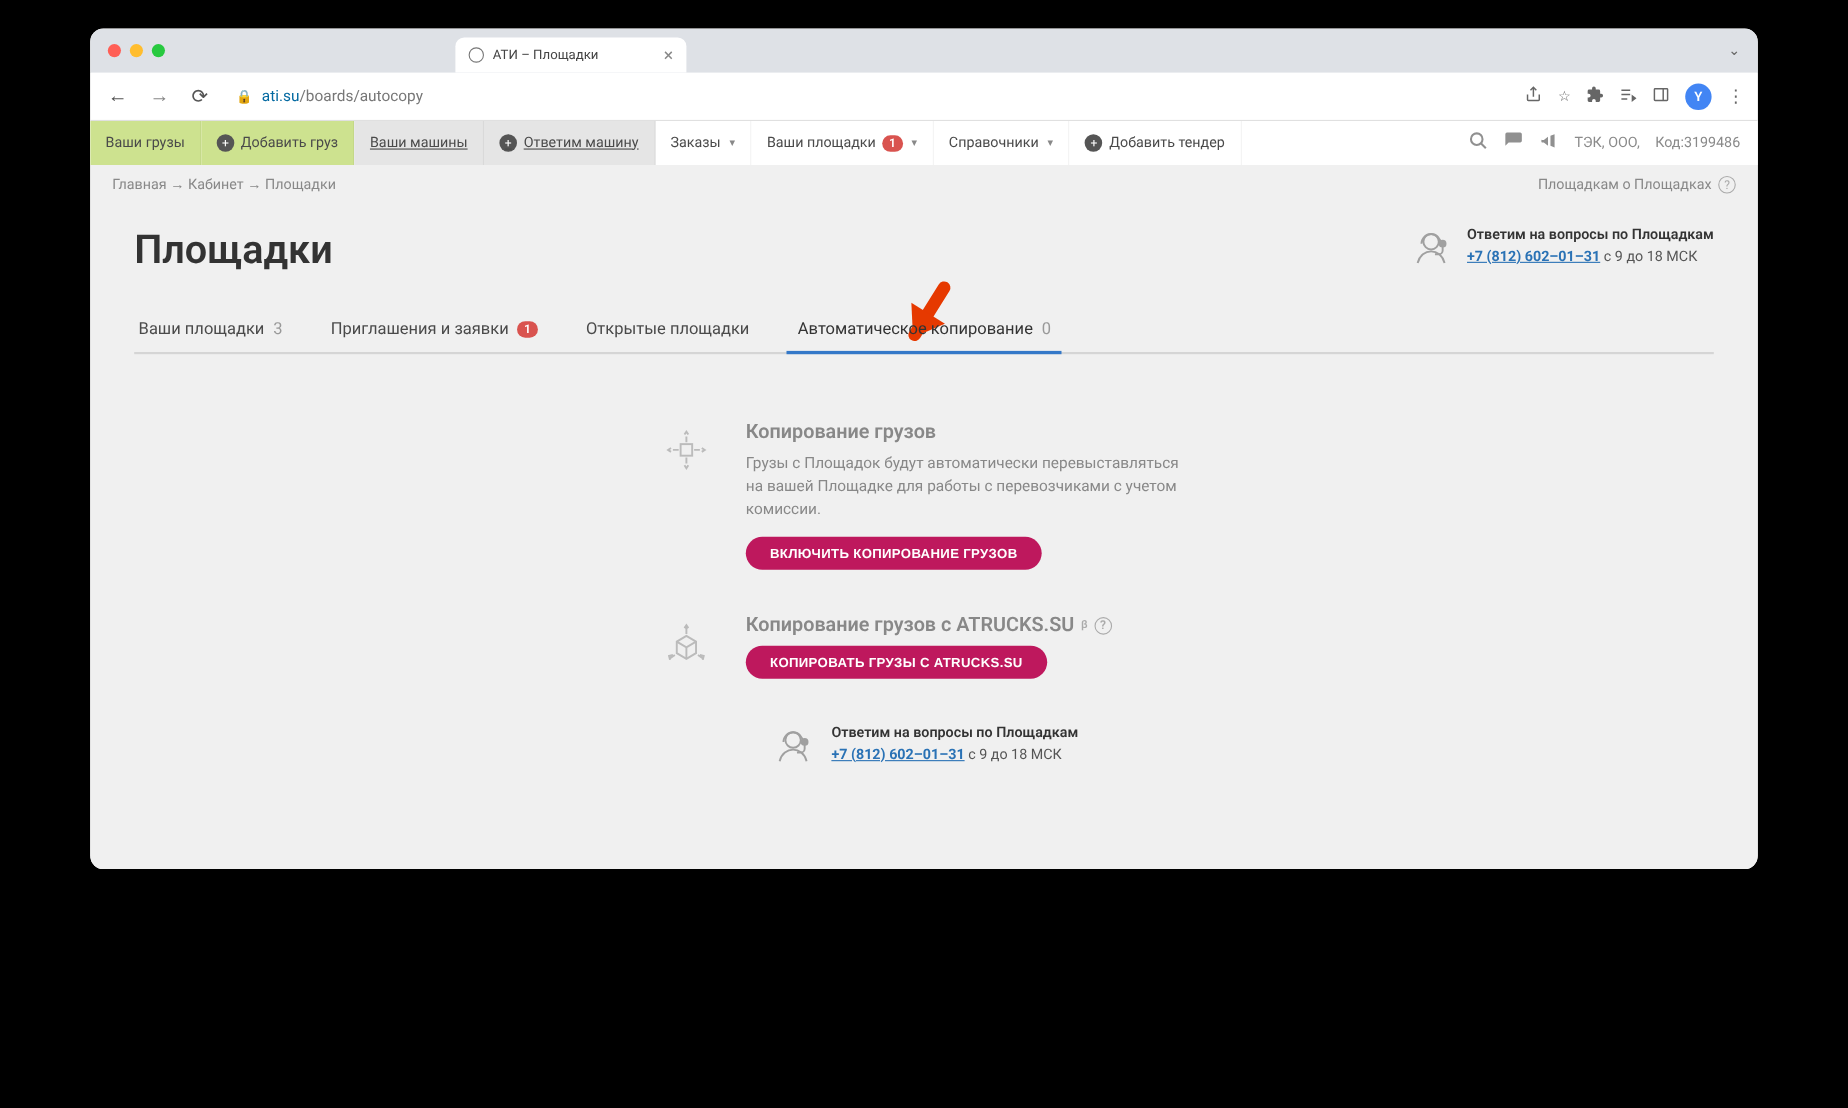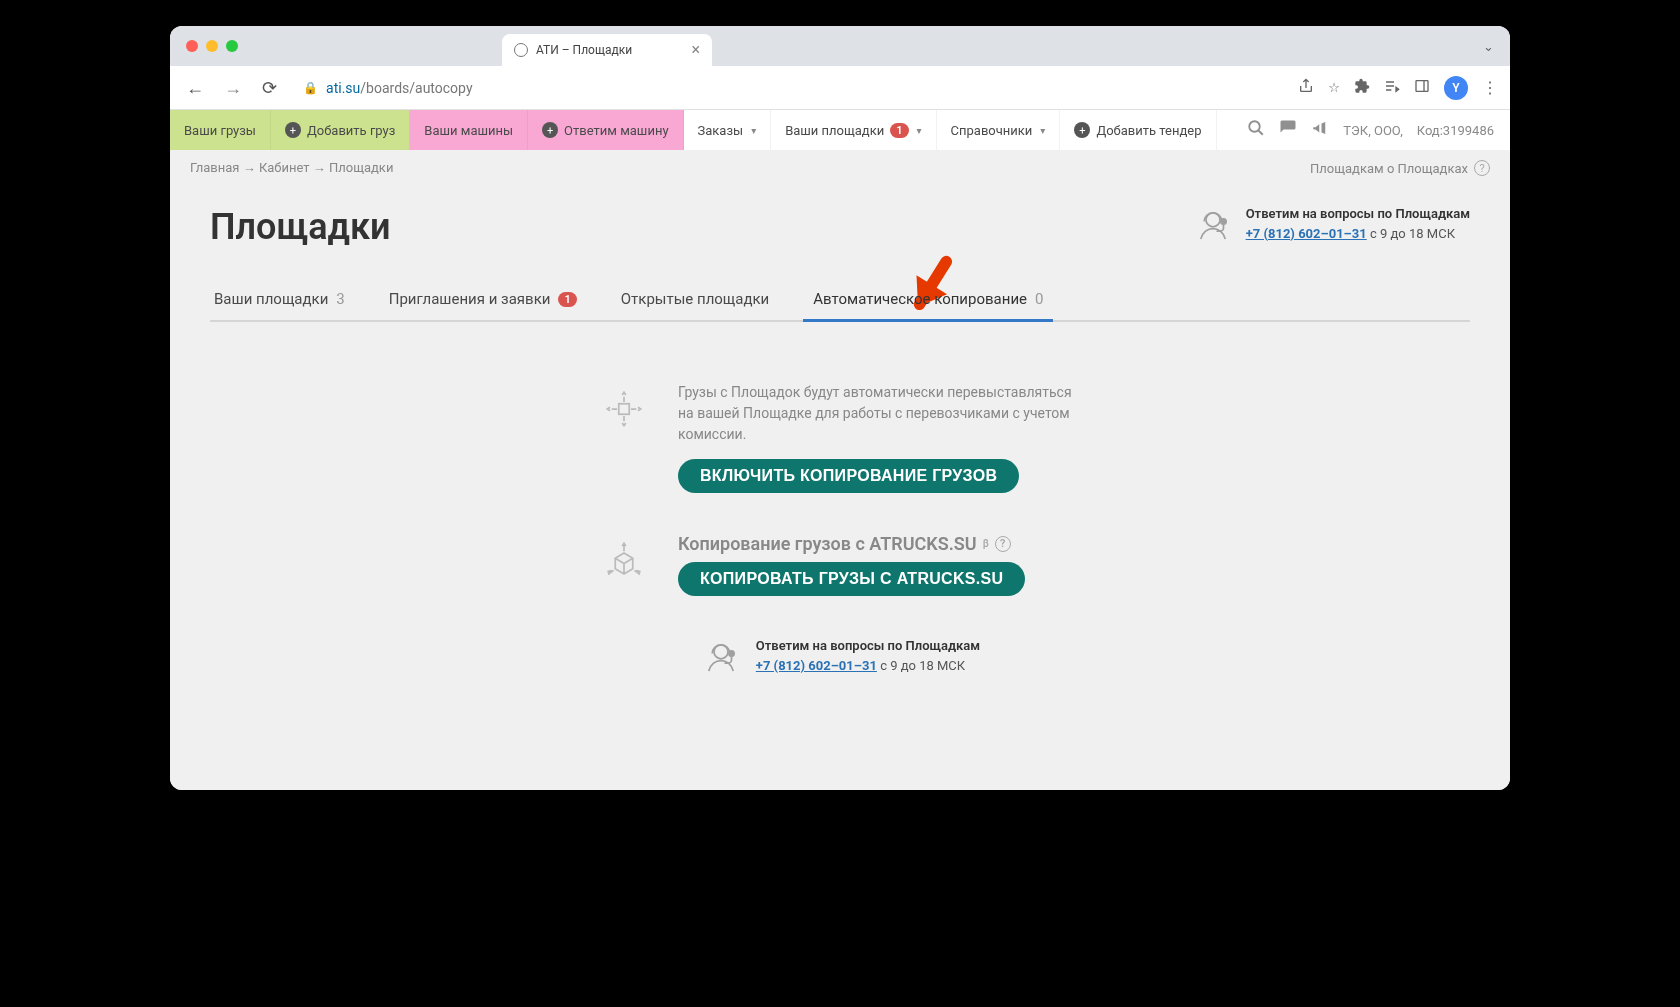--- a/index.html
+++ b/index.html
@@ -3,21 +3,21 @@
   <meta charset="utf-8">
   <style>
     * { box-sizing: border-box; margin: 0; padding: 0; }
     body {
       font-family: -apple-system, BlinkMacSystemFont, "Segoe UI", Roboto, Arial, sans-serif;
       background: #000;
       font-size: 13px;
       color: #333;
     }
     .screenshot-frame {
-      width: 1340px;
+      width: 1516px;
       margin: 26px auto;
       background: #000;
       border-radius: 12px;
       overflow: visible;
     }
     .browser-window {
       background: #fff;
       border-radius: 12px;
       overflow: hidden;
       box-shadow: 0 20px 60px rgba(0,0,0,0.4);
@@ -100,21 +100,21 @@
       padding: 0 14px;
       height: 100%;
       display: flex;
       align-items: center;
       gap: 6px;
       color: #4a4a4a;
       border-right: 1px solid rgba(0,0,0,0.05);
       cursor: pointer;
     }
     .nav-item.green { background: #cde28f; }
-    .nav-item.yellow { background: #f9a8d4; }
+    .nav-item.yellow { background: #e5e5e5; text-decoration: underline; }
     .o-icon { width:16px; height:16px; border-radius:50%; background:#555;color:#fff;display:inline-flex;align-items:center;justify-content:center;font-size:11px;line-height:1; }
     .chevron-down { font-size: 10px; color: #888; margin-left:2px; }
     .red-badge { background:#d9534f; color:#fff; border-radius:9px; padding:1px 6px; font-size:11px;font-weight:600; }
     .nav-right { margin-left:auto; display:flex; align-items:center; gap:14px; padding:0 16px; color:#8a8a8a; }
     .nav-right .icon-btn { font-size:16px; color:#909090; }
     .breadcrumb-bar {
       display:flex; justify-content:space-between; padding: 10px 20px; font-size:13px; color:#888;
     }
     .bc-link { color:#888; }
     .help-link { display:flex; align-items:center; gap:6px; }
@@ -151,22 +151,22 @@
     .tab-link.active::after {
       content:''; position:absolute; left:-6px; right:-6px; bottom:-2px; height:3px; background:#3478c8;
     }
     .sections { padding: 60px 0; display:flex; flex-direction:column; gap: 40px; align-items:center; }
     .section { display:flex; gap: 30px; width: 480px; }
     .section-icon { width: 48px; display:flex; align-items:flex-start; justify-content:center; color:#bbb; padding-top:6px; }
     .section-body { flex:1; }
     .section-title { font-size: 18px; font-weight:600; color:#888; margin-bottom:8px; display:flex; align-items:center; gap:6px;}
     .section-desc { font-size:14px; color:#888; line-height:1.5; margin-bottom:14px; }
     .cta-button {
-      background:#0f766e; color:#fff; border:none; border-radius:18px; padding: 8px 22px;
-      font-size:16px; font-weight:600; letter-spacing:0.3px; cursor:pointer;
+      background:#be185d; color:#fff; border:none; border-radius:18px; padding: 8px 22px;
+      font-size:12px; font-weight:600; letter-spacing:0.3px; cursor:pointer;
     }
     .beta-sup { font-size:10px; color:#aaa;}
     .footer-support {
       display:flex; gap:14px; justify-content:center; align-items:flex-start; margin-top:0; font-size:13px;
     }
     .arrow {
       position:absolute;
       left: 685px; top: -28px;
       width: 72px; height: 72px;
       transform: rotate(32deg);
@@ -340,20 +340,21 @@
         <div class="sections">
           <div class="section">
             <div class="section-icon">
               <svg width="42" height="42" viewBox="0 0 48 48" fill="none" stroke="#bbb" stroke-width="2">
                   <rect x="18" y="18" width="12" height="12"></rect>
                   <path d="M24 10v6M24 32v6M10 24h6M32 24h6"></path>
                   <path d="M22 8l2-3 2 3M22 40l2 3 2-3M8 22l-3 2 3 2M40 22l3 2-3 2"></path>
                 </svg>
             </div>
             <div class="section-body">
+              <div class="section-title">Копирование грузов</div>
               <div class="section-desc">Грузы с Площадок будут автоматически перевыставляться на вашей Площадке для работы с перевозчиками с учетом комиссии.</div>
               <button class="cta-button">ВКЛЮЧИТЬ КОПИРОВАНИЕ ГРУЗОВ</button>
             </div>
           </div>
           <div class="section">
             <div class="section-icon">
               <svg width="42" height="42" viewBox="0 0 48 48" fill="none" stroke="#bbb" stroke-width="2">
                   <path d="M24 16l-10 6v12l10 6 10-6V22l-10-6z"></path>
                   <path d="M14 22l10 6 10-6M24 28v12"></path>
                   <path d="M24 14V6M22 8l2-3 2 3"></path>

